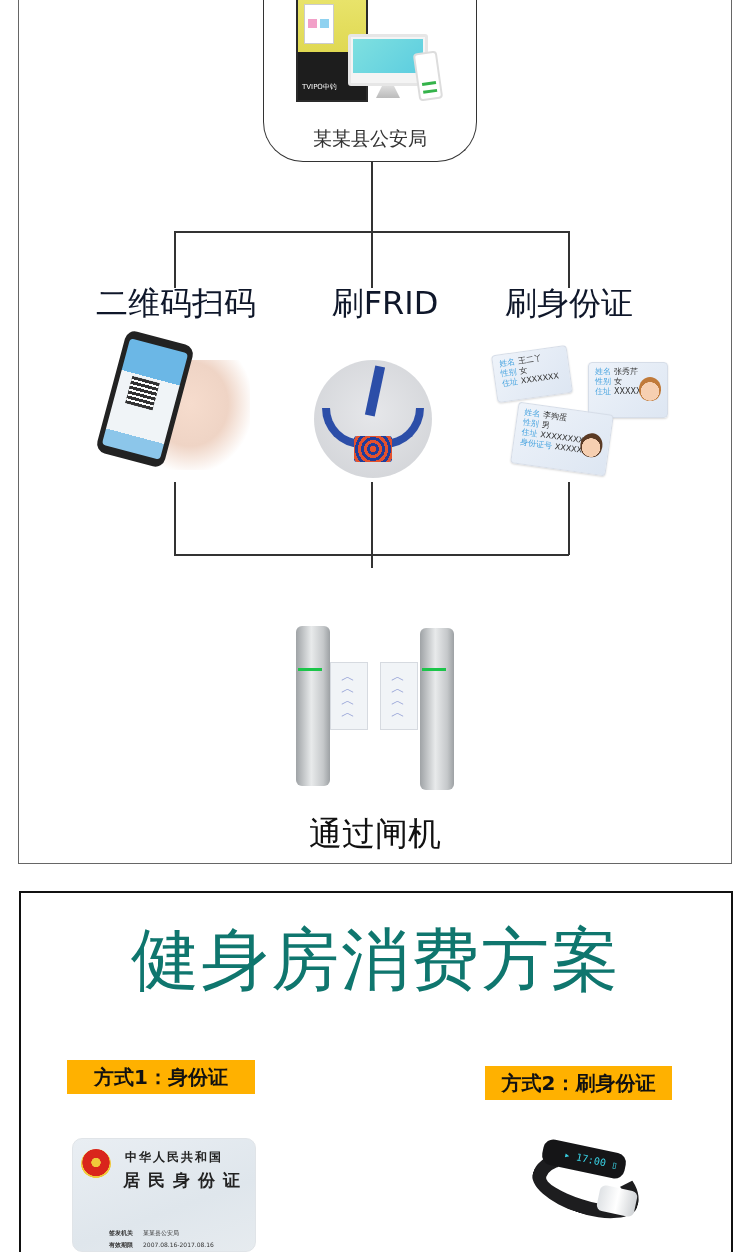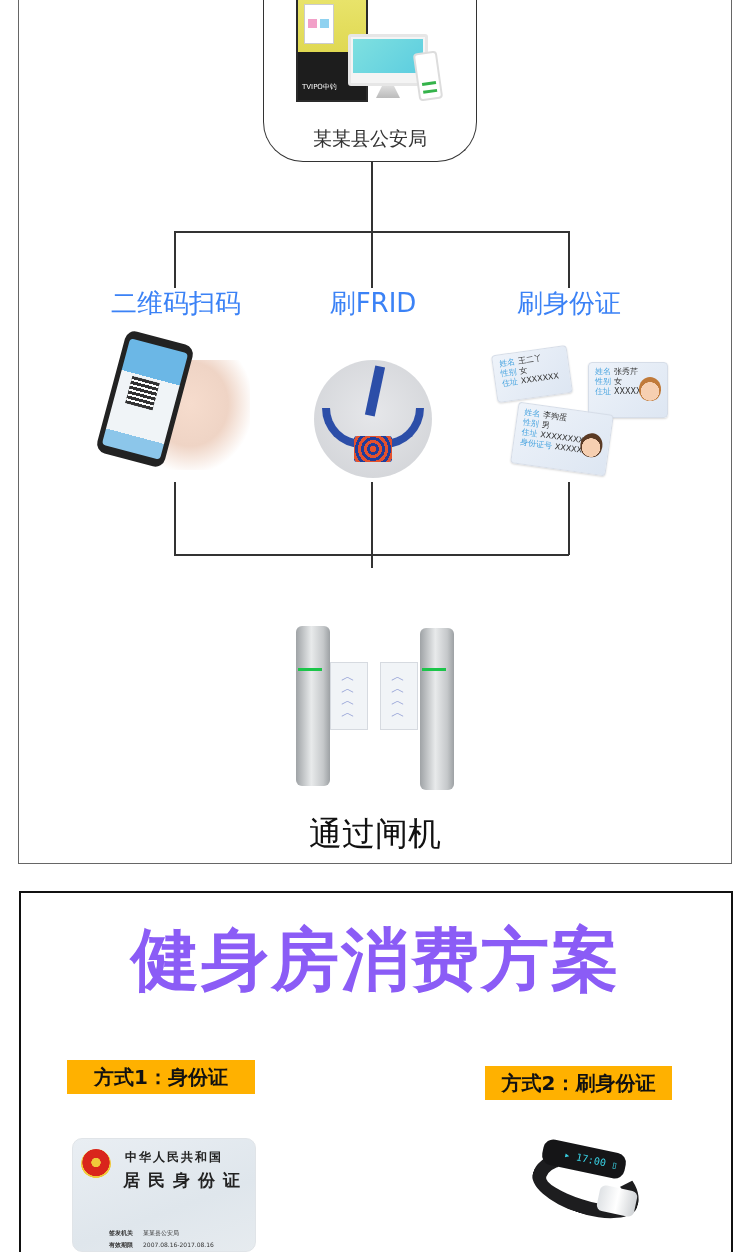--- a/index.html
+++ b/index.html
@@ -9,21 +9,21 @@
   .abs { position: absolute; }
 
   
   .panel-top { left: 18px; top: -2px; width: 714px; height: 866px; border: 1px solid #666; border-top: none; }
   .purchase-box { left: 263px; top: -20px; width: 214px; height: 182px; border: 1.5px solid #333; border-radius: 0 0 40px 40px / 0 0 40px 40px; border-top: none; background: #fff; }
   .purchase-box::before { content: ""; position: absolute; left: -1.5px; top: 0; width: 1.5px; height: 100%; }
   .purchase-label { left: 263px; top: 126px; width: 214px; text-align: center; font-size: 19px; color: #333; }
 
   .line { background: #333; position: absolute; }
 
-  .method-label { font-size: 26px; color: #3b82f6; text-align: center; line-height: 34px; }
+  .method-label { font-size: 32px; color: #0f172a; text-align: center; line-height: 34px; }
 
   
   .illu { position: absolute; }
   .kiosk { left: 296px; top: 0; width: 72px; height: 102px; background: linear-gradient(#e8e36a, #d8cf3c); border: 2px solid #2a2a2a; border-top: none; }
   .kiosk-screen { position: absolute; left: 6px; top: 4px; width: 30px; height: 40px; background: #fff; border: 1px solid #ccc; }
   .kiosk-screen .tile1 { position: absolute; left: 3px; top: 14px; width: 9px; height: 9px; background: #f2a0c8; }
   .kiosk-screen .tile2 { position: absolute; left: 15px; top: 14px; width: 9px; height: 9px; background: #8fd2f0; }
   .kiosk-base { position: absolute; left: 0; bottom: 0; width: 100%; height: 48px; background: #1d1d1d; }
   .kiosk-brand { position: absolute; left: 4px; bottom: 8px; color: #fff; font-size: 7px; }
   .monitor { left: 348px; top: 34px; width: 80px; height: 52px; background: #f4f4f4; border: 3px solid #e6e6e6; border-radius: 3px; }
@@ -53,21 +53,21 @@
   .gate { position: absolute; }
   .pillar { position: absolute; width: 34px; border-radius: 6px; background: linear-gradient(90deg, #9fa3a6, #e8eaeb 45%, #c5c8ca 80%, #9da1a4); }
   .green-led { position: absolute; left: 2px; width: 24px; height: 3px; background: #1cc54a; }
   .glass { position: absolute; width: 38px; height: 68px; background: rgba(230,235,240,.55); border: 1px solid #d6dae0; }
   .chev { position: absolute; left: 10px; color: #9aa6d8; font-size: 14px; line-height: 11px; }
 
   .gate-label { left: 260px; top: 812px; width: 230px; text-align: center; font-size: 33px; color: #111; }
 
   
   .panel-bottom { left: 19px; top: 891px; width: 714px; height: 380px; border: 2px solid #111; }
-  .gym-title { left: 20px; top: 918px; width: 712px; text-align: center; font-size: 68px; line-height: 84px; color: #8b5cf6; letter-spacing: 2px; font-weight: bold; }
+  .gym-title { left: 20px; top: 918px; width: 712px; text-align: center; font-size: 68px; line-height: 84px; color: #0f766e; letter-spacing: 2px; }
   .tag { position: absolute; background: #ffb100; color: #111; font-size: 20px; font-weight: bold; text-align: center; }
   .tag1 { left: 67px; top: 1060px; width: 188px; height: 34px; line-height: 34px; }
   .tag2 { left: 485px; top: 1066px; width: 187px; height: 34px; line-height: 34px; }
 
   .cn-id { left: 72px; top: 1138px; width: 184px; height: 114px; background: linear-gradient(160deg, #e9eef3, #dfe6ec 60%, #e6ebef); border-radius: 10px; border: 1px solid #e0e4e8; }
   .emblem { position: absolute; left: 8px; top: 10px; width: 30px; height: 30px; border-radius: 50%; background: radial-gradient(circle at 50% 45%, #f0c83a 0 20%, #d9251c 22% 60%, #f0c83a 62% 68%, rgba(255,255,255,0) 70%); }
   .cn-id .l1 { position: absolute; left: 52px; top: 10px; font-family: "DejaVu Serif", "Liberation Serif", serif; font-size: 12px; font-weight: bold; letter-spacing: 2px; color: #222; }
   .cn-id .l2 { position: absolute; left: 50px; top: 30px; font-family: "DejaVu Serif", "Liberation Serif", serif; font-size: 17px; font-weight: bold; letter-spacing: 8px; color: #222; }
   .cn-id .r { position: absolute; left: 36px; font-size: 6px; color: #333; }
   .cn-id .r span { margin-left: 10px; }
@@ -103,21 +103,21 @@
 </div>
 <div class="abs purchase-label">某某县公安局</div>
 
 <div class="line" style="left:371px; top:162px; width:1.5px; height:70px;"></div>
 <div class="line" style="left:174px; top:231px; width:395px; height:1.5px;"></div>
 <div class="line" style="left:174px; top:231px; width:1.5px; height:57px;"></div>
 <div class="line" style="left:371px; top:231px; width:1.5px; height:57px;"></div>
 <div class="line" style="left:568px; top:231px; width:1.5px; height:57px;"></div>
 
 <div class="abs method-label" style="left:96px; top:286px; width:160px;">二维码扫码</div>
-<div class="abs method-label" style="left:300px; top:286px; width:146px;">
+<div class="abs method-label" style="left:312px; top:286px; width:146px;">
   <div>刷FRID</div>
 </div>
 <div class="abs method-label" style="left:496px; top:286px; width:146px;">刷身份证</div>
 
 <div class="illu hand"></div>
 <div class="illu qr-phone">
   <div class="scr"></div>
   <div class="code"></div>
 </div>
 

